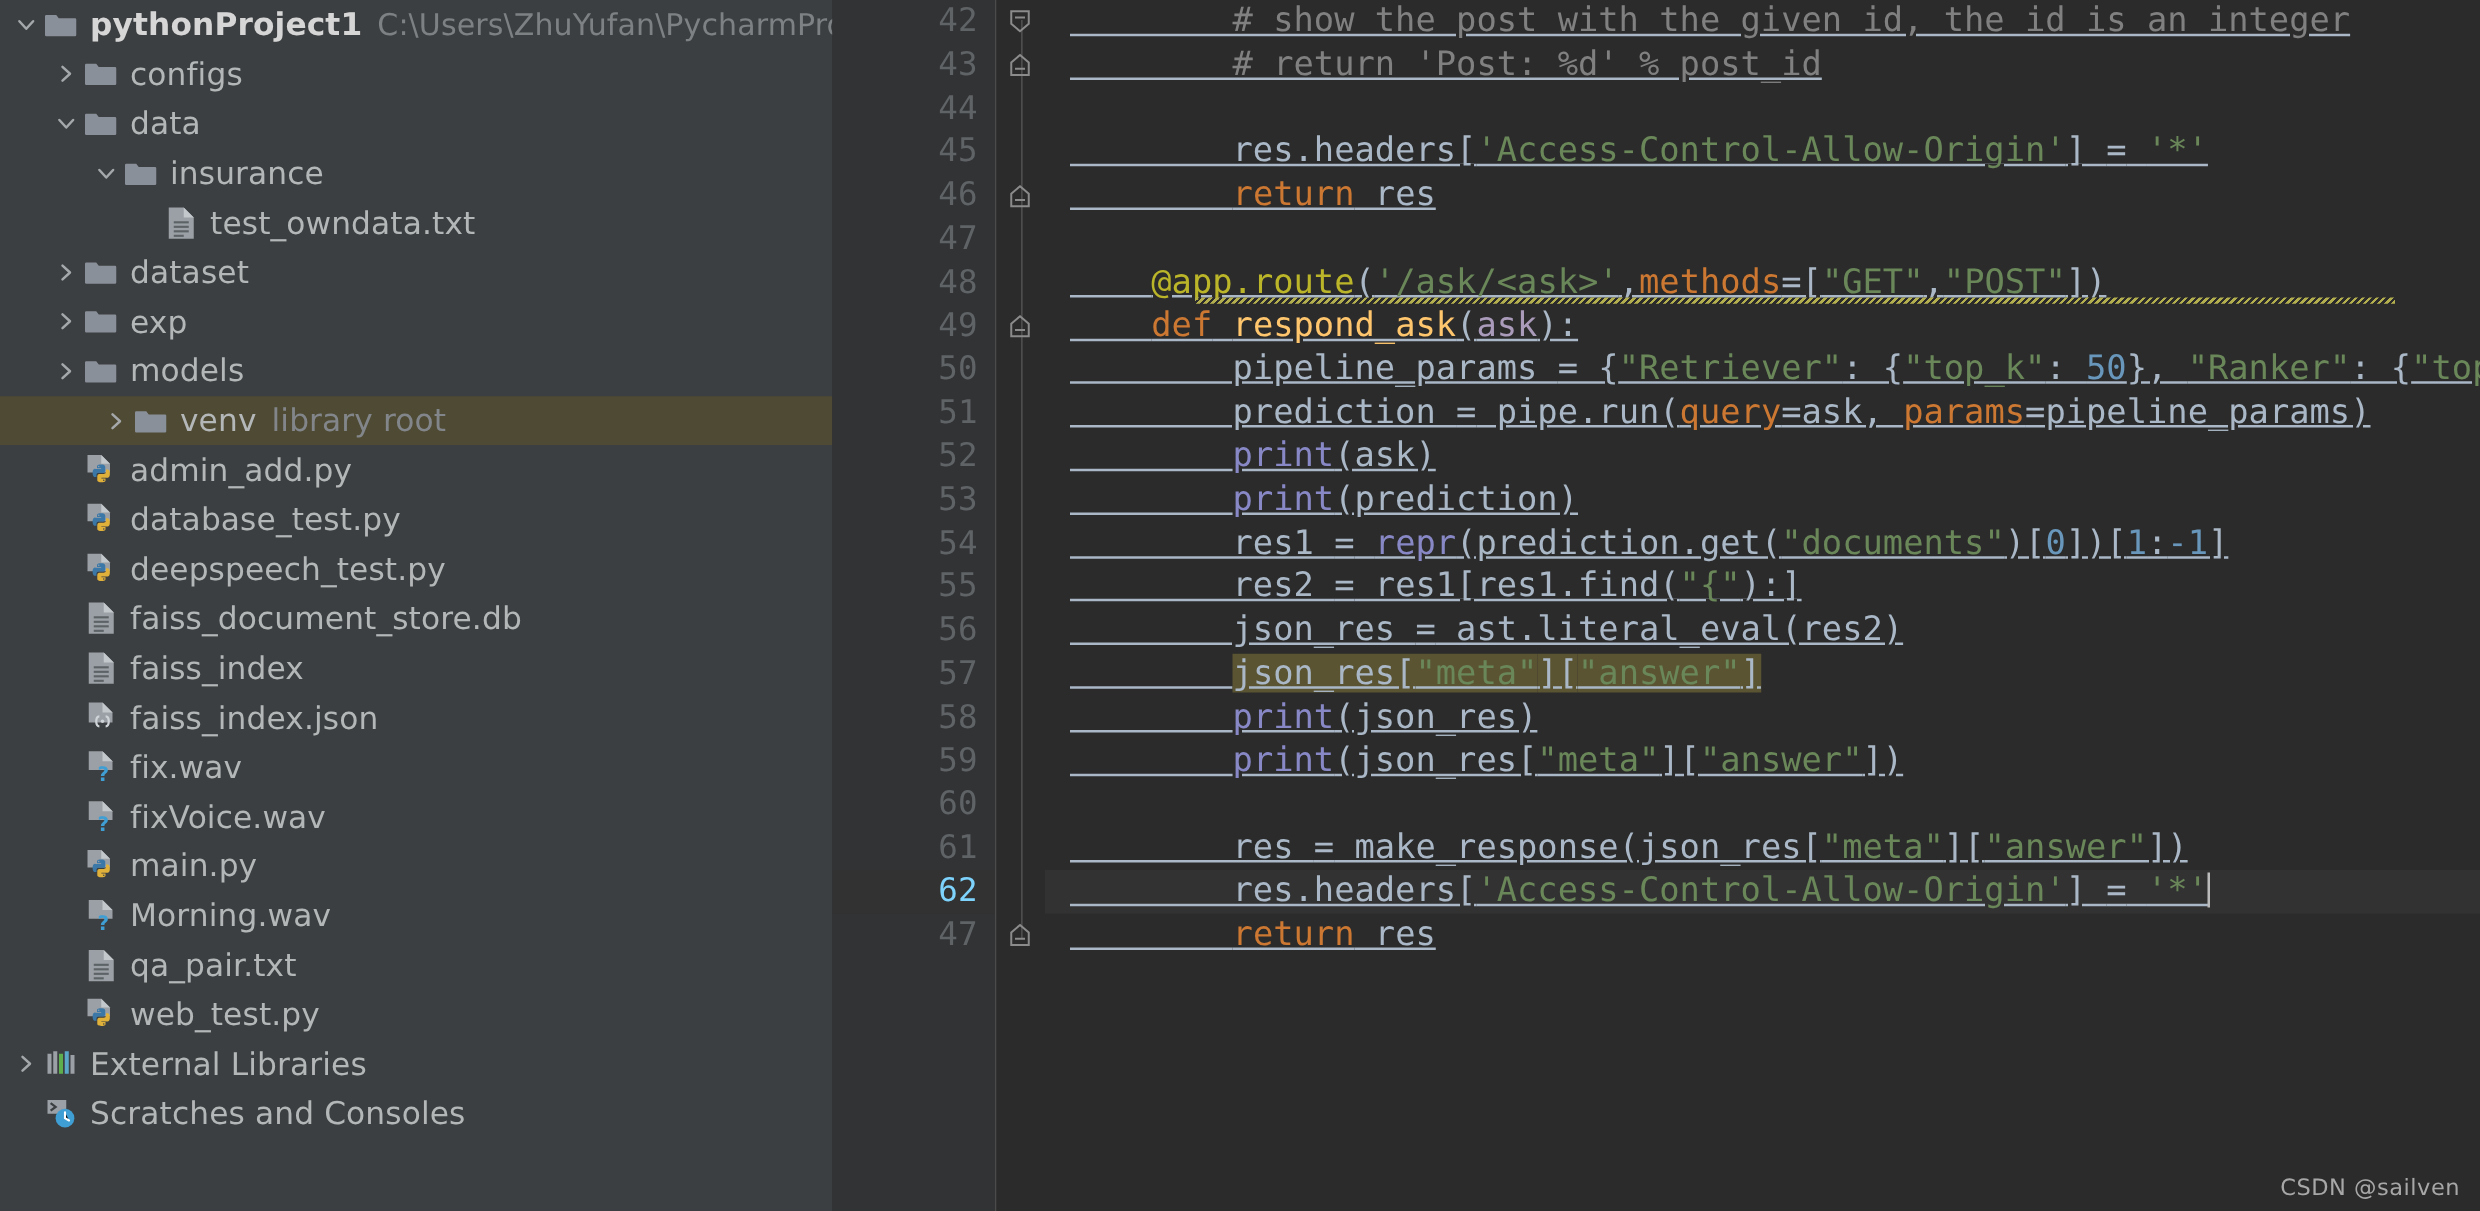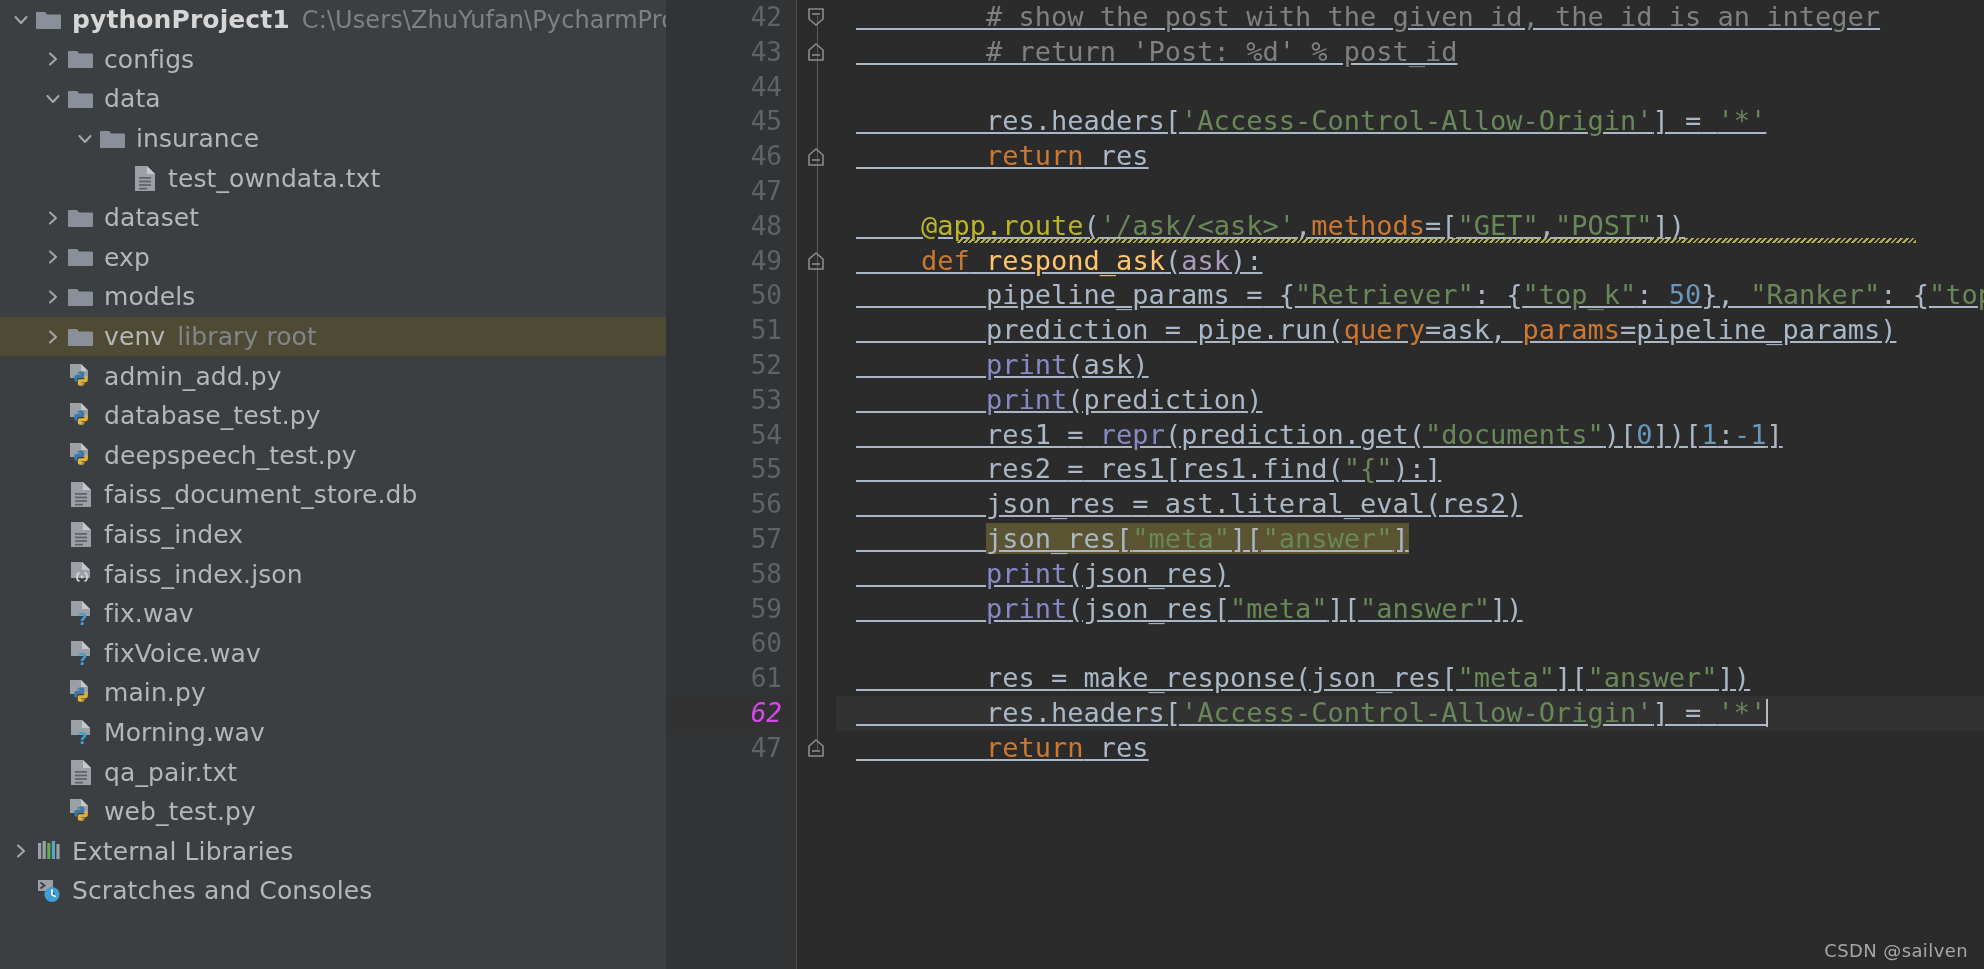--- a/index.html
+++ b/index.html
@@ -27,21 +27,21 @@
     flex: 0 0 666px;
     padding-top: 0px;
   }
   .tree-row {
     height: 39.6px;
     display: flex;
     align-items: center;
     white-space: nowrap;
     position: relative;
   }
-  .tree-row.selected { background: #4e4a33; }
+  .tree-row.selected { background: #4e4a33; padding-left: 40px; }
   .indent { display: inline-block; flex: 0 0 auto; }
   .twisty {
     width: 26px; height: 39.6px;
     flex: 0 0 26px;
     display: flex; align-items: center; justify-content: center;
   }
   .twisty svg { display:block; }
   .tree-icon {
     width: 30px; height: 39.6px;
     flex: 0 0 30px;
@@ -88,21 +88,21 @@
   }
   .ln {
     position: absolute;
     right: 14px;
     font-family: "DejaVu Sans Mono", monospace;
     font-size: 26px;
     color: #606366;
     line-height: 34.8px;
     text-align: right;
   }
-  .ln.cur { color: #d946ef; font-style: italic; }
+  .ln.cur { color: #7dd3fc; }
   .fold {
     position: absolute;
     left: 8px;
     width: 22px; height: 34.8px;
     display: flex; align-items: center; justify-content: center;
   }
   .vline {
     position: absolute;
     left: 20px;
     width: 1px;

